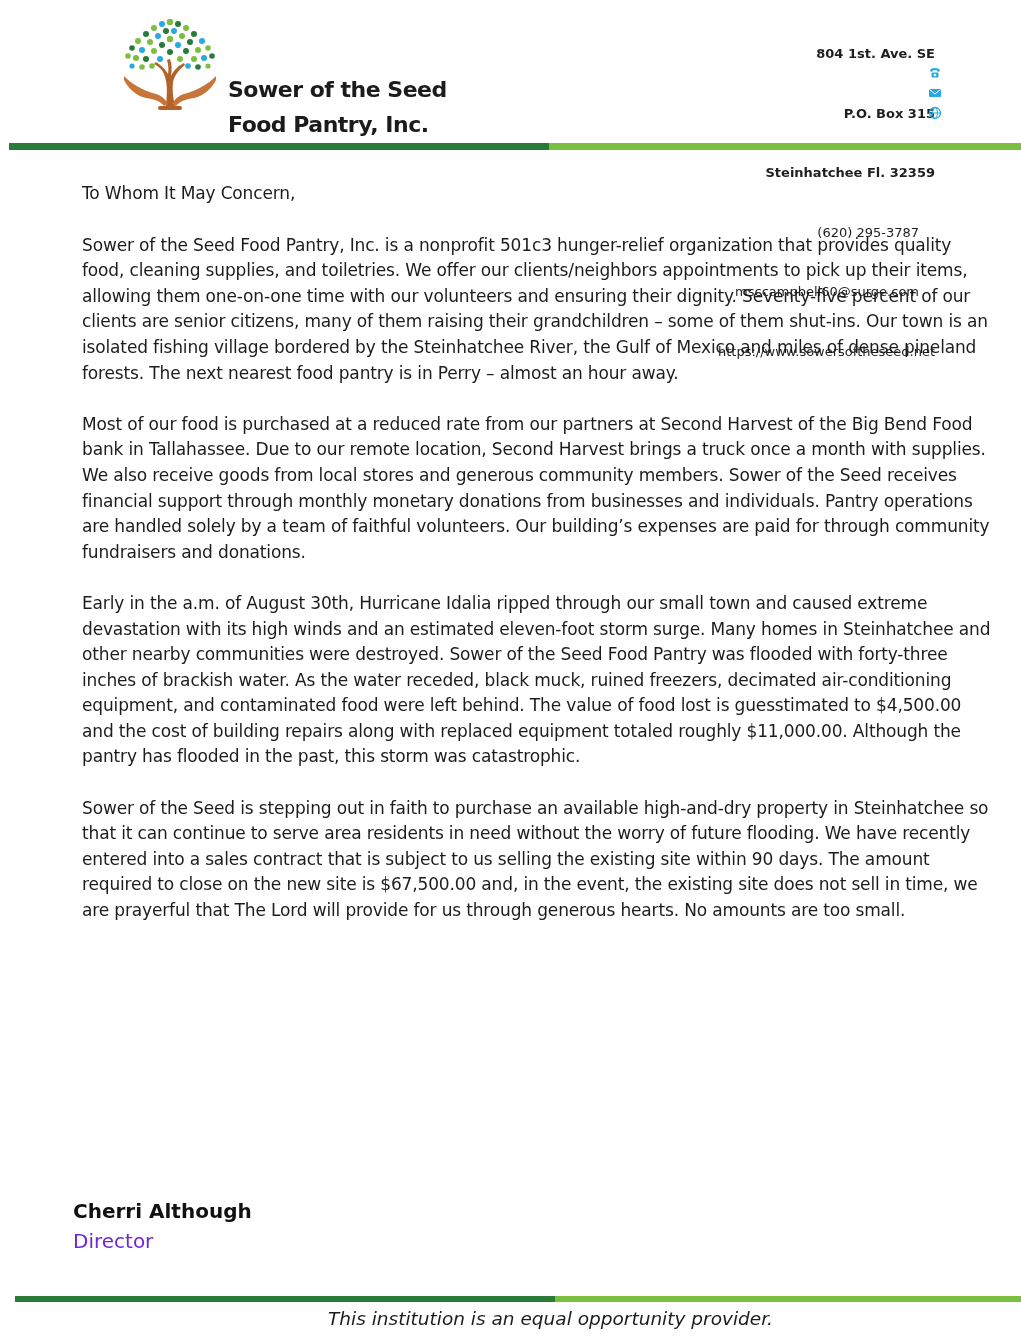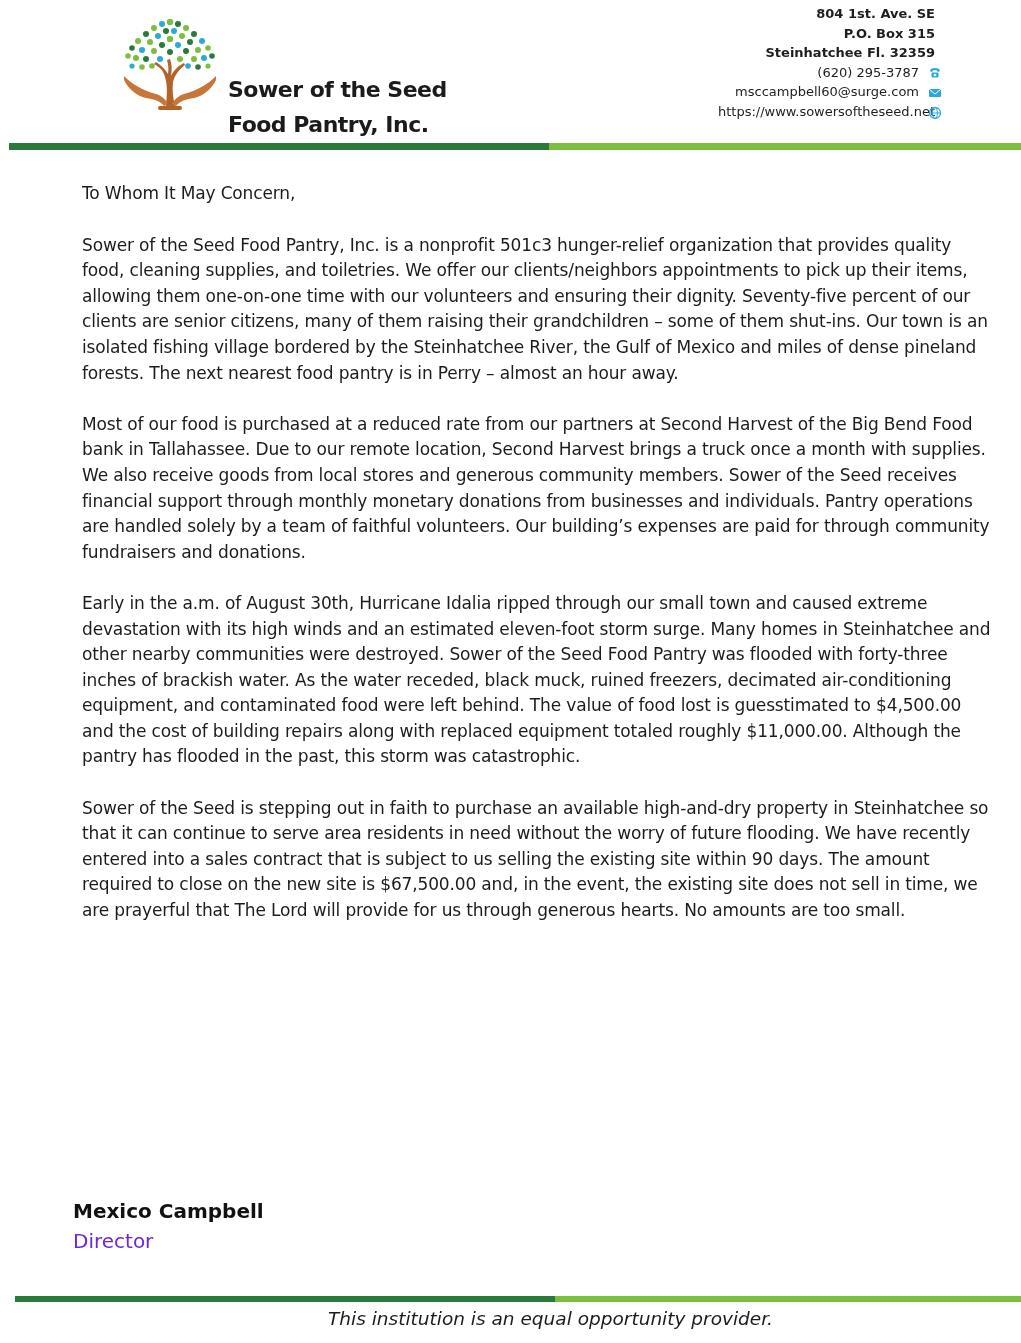--- a/index.html
+++ b/index.html
@@ -13,21 +13,21 @@
     position: absolute; left: 228px; top: 32px;
     font-family: "DejaVu Sans", sans-serif; font-weight: bold;
     font-size: 22px; line-height: 35px; color: #1b1b1b; letter-spacing: -0.5px; margin-top: 40px;
   }
   .org-name div { white-space: nowrap; }
   .contact {
     position: absolute; right: 78px; top: 4px; text-align: right;
     font-size: 13px; line-height: 19.5px; color: #1e1e1e;
   }
   .contact .addr { font-weight: bold; font-size: 13px; }
-  .contact .row { white-space: nowrap; }
+  .contact .row { white-space: nowrap; margin-top: 40px; }
   .contact-icon-col {
     position: absolute; left: 930px; top: 64px; width: 14px;
   }
   .cicon { display: block; width: 14px; height: 14px; margin-bottom: 6px; }
   .rule-top { position: absolute; left: 9px; top: 143px; width: 1012px; height: 7px; display: flex; }
   .rule-top .dark { width: 540px; height: 100%; background: #2a7a3a; }
   .rule-top .light { flex: 1; height: 100%; background: #7cbf3e; }
 
   .letter {
     position: absolute; left: 82px; top: 181px; width: 915px;
@@ -143,21 +143,21 @@
 
 <div class="letter">
   <p class="greeting">To Whom It May Concern,</p>
   <p>Sower of the Seed Food Pantry, Inc. is a nonprofit 501c3 hunger-relief organization that provides quality food, cleaning supplies, and toiletries. We offer our clients/neighbors appointments to pick up their items, allowing them one-on-one time with our volunteers and ensuring their dignity. Seventy-five percent of our clients are senior citizens, many of them raising their grandchildren – some of them shut-ins. Our town is an isolated fishing village bordered by the Steinhatchee River, the Gulf of Mexico and miles of dense pineland forests. The next nearest food pantry is in Perry – almost an hour away.</p>
   <p>Most of our food is purchased at a reduced rate from our partners at Second Harvest of the Big Bend Food bank in Tallahassee. Due to our remote location, Second Harvest brings a truck once a month with supplies. We also receive goods from local stores and generous community members. Sower of the Seed receives financial support through monthly monetary donations from businesses and individuals. Pantry operations are handled solely by a team of faithful volunteers. Our building’s expenses are paid for through community fundraisers and donations.</p>
   <p>Early in the a.m. of August 30th, Hurricane Idalia ripped through our small town and caused extreme devastation with its high winds and an estimated eleven-foot storm surge. Many homes in Steinhatchee and other nearby communities were destroyed. Sower of the Seed Food Pantry was flooded with forty-three inches of brackish water. As the water receded, black muck, ruined freezers, decimated air-conditioning equipment, and contaminated food were left behind. The value of food lost is guesstimated to $4,500.00 and the cost of building repairs along with replaced equipment totaled roughly $11,000.00. Although the pantry has flooded in the past, this storm was catastrophic.</p>
   <p>Sower of the Seed is stepping out in faith to purchase an available high-and-dry property in Steinhatchee so that it can continue to serve area residents in need without the worry of future flooding. We have recently entered into a sales contract that is subject to us selling the existing site within 90 days. The amount required to close on the new site is $67,500.00 and, in the event, the existing site does not sell in time, we are prayerful that The Lord will provide for us through generous hearts. No amounts are too small.</p>
 </div>
 
 <div class="signature">
-  <div class="sig-name">Mexico Campbell</div>
+  <div class="sig-name">Cherri Although</div>
   <div class="sig-title">Director</div>
 </div>
 
 <div class="rule-bottom">
   <div class="dark"></div>
   <div class="light"></div>
 </div>
 
 <div class="footer">This institution is an equal opportunity provider.</div>
 

